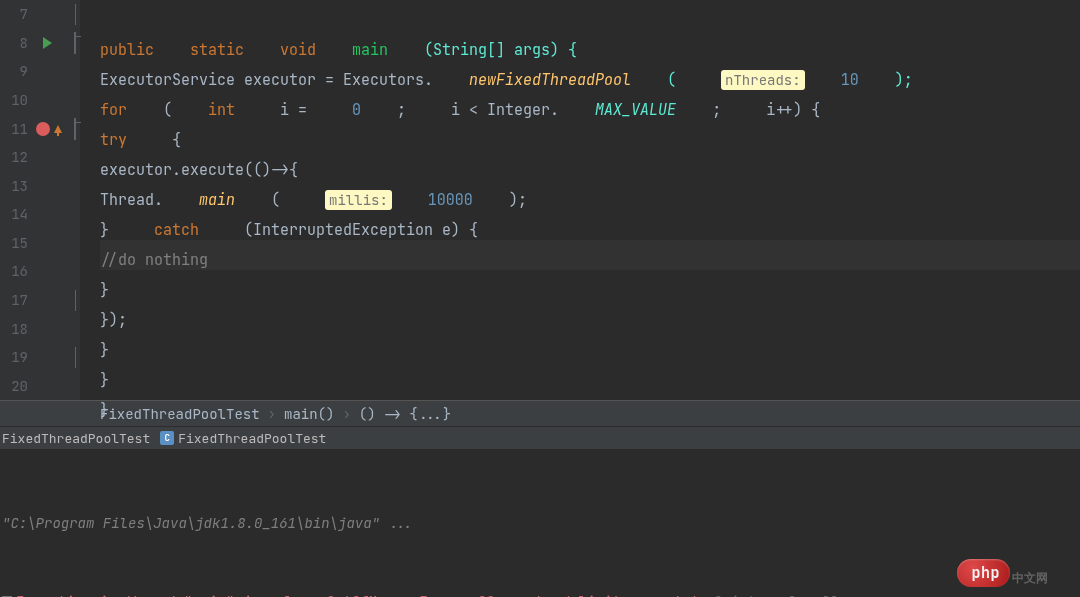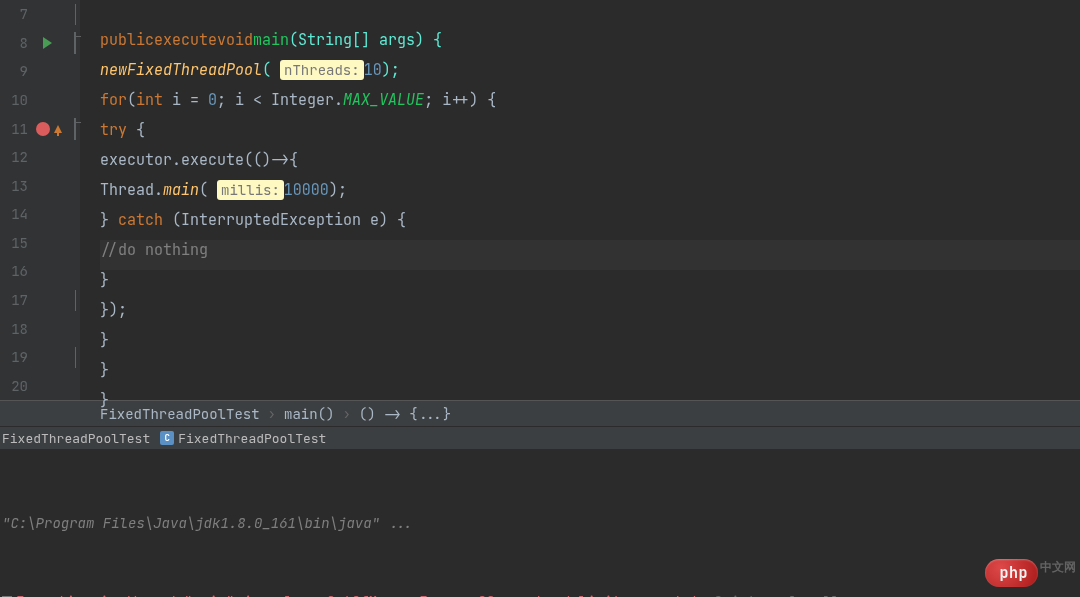--- a/index.html
+++ b/index.html
@@ -91,32 +91,33 @@
     background:#606366;
   }
   .code-area {
     flex: 1;
     background: #2b2b2b;
     padding-left: 20px;
   }
   .code-line {
     height: 30px;
     display: flex;
-    align-items: flex-start;
+    align-items: flex-end;
     white-space: pre;
+    gap: 36px;
   }
   .code-line.active {
     background: #323232;
   }
   .kw { color: #cc7832; }
   .method-def { color: #22c55e; }
   .static-m { color: #ffc66d; font-style: italic; }
   .paren { color: #5eead4; }
   .num { color: #6897bb; }
-  .const { color: #22c55e; font-style: italic; }
+  .const { color: #5eead4; font-style: italic; }
   .comment { color: #808080; }
   .param-hint { color: #787878; background:#fef9c3; padding:1px 4px; border-radius:3px; font-size:14px;}
   .call { color:#a9b7c6; }
 
   .breadcrumb {
     height: 26px;
     background: #3c3f41;
     border-top: 1px solid #555;
     display: flex;
     align-items: center;
@@ -167,22 +168,22 @@
     width:10px; height:10px;
     border:1px solid #777;
     color:#999;
     font-size:9px;
     line-height:8px;
     text-align:center;
     margin-right:4px;
   }
   .watermark {
     position:absolute;
-    right:4px; bottom:10px;
-    display:flex; align-items:flex-start;
+    right:32px; bottom:10px;
+    display:flex; align-items:flex-end;
     opacity:0.95;
   }
   .wm-pill {
     background: radial-gradient(circle at 30% 30%, #e84a4a,#b11919);
     border-radius: 14px;
     padding: 4px 10px 4px 14px;
     color:#fff;
     font-weight:bold;
     font-size:15px;
     letter-spacing:0.5px;
@@ -251,22 +252,22 @@
         <span class="line-num">19</span>
       <span class="fold-col"><span class="fold-line"></span></span>
     </div>
     <div class="gutter-row">
         <span class="line-num">20</span>
       </div>
   </div>
 
   <div class="code-area">
     <div class="code-line"> </div>
-    <div class="code-line">    <span class="kw">public</span> <span class="kw">execute</span> <span class="kw">void</span> <span class="method-def">main</span><span class="paren">(String[] args) {</span></div>
-    <div class="code-line">                    <span class="static-m">newFixedThreadPool</span><span class="paren">( </span><span class="param-hint">nThreads:</span> <span class="num">10</span><span class="paren">);</span></div>
+    <div class="code-line">    <span class="kw">public</span> <span class="kw">static</span> <span class="kw">void</span> <span class="method-def">main</span><span class="paren">(String[] args) {</span></div>
+    <div class="code-line">                    <span class="call">ExecutorService executor = Executors.</span><span class="static-m">newFixedThreadPool</span><span class="paren">( </span><span class="param-hint">nThreads:</span> <span class="num">10</span><span class="paren">);</span></div>
     <div class="code-line">                    <span class="kw">for</span> <span>(</span><span class="kw">int</span><span> i = </span><span class="num">0</span><span>;</span><span> i &lt; Integer.</span><span class="const">MAX_VALUE</span><span>;</span><span> i++) {</span></div>
     <div class="code-line">                            <span class="kw">try</span><span> {</span></div>
     <div class="code-line">                        <span>executor.execute(()-&gt;{</span></div>
     <div class="code-line">                                <span>Thread.</span><span class="static-m">main</span><span>( </span><span class="param-hint">millis:</span> <span class="num">10000</span><span>);</span></div>
     <div class="code-line">                            <span>} </span><span class="kw">catch</span><span> (InterruptedException e) {</span></div>
     <div class="code-line active">                                <span class="comment">//do nothing</span></div>
     <div class="code-line">                            <span>}</span></div>
     <div class="code-line">              <span>});</span></div>
     <div class="code-line">        <span>}</span></div>
     <div class="code-line">    <span>}</span></div>

